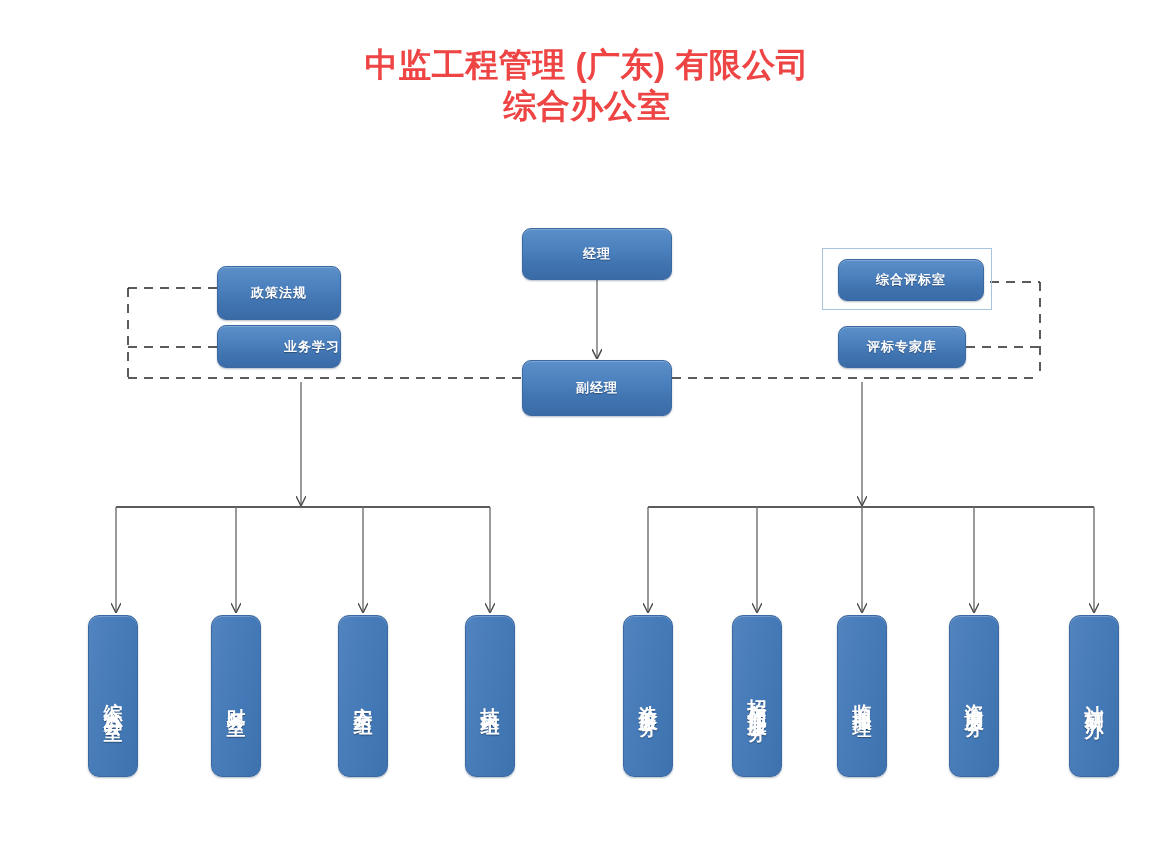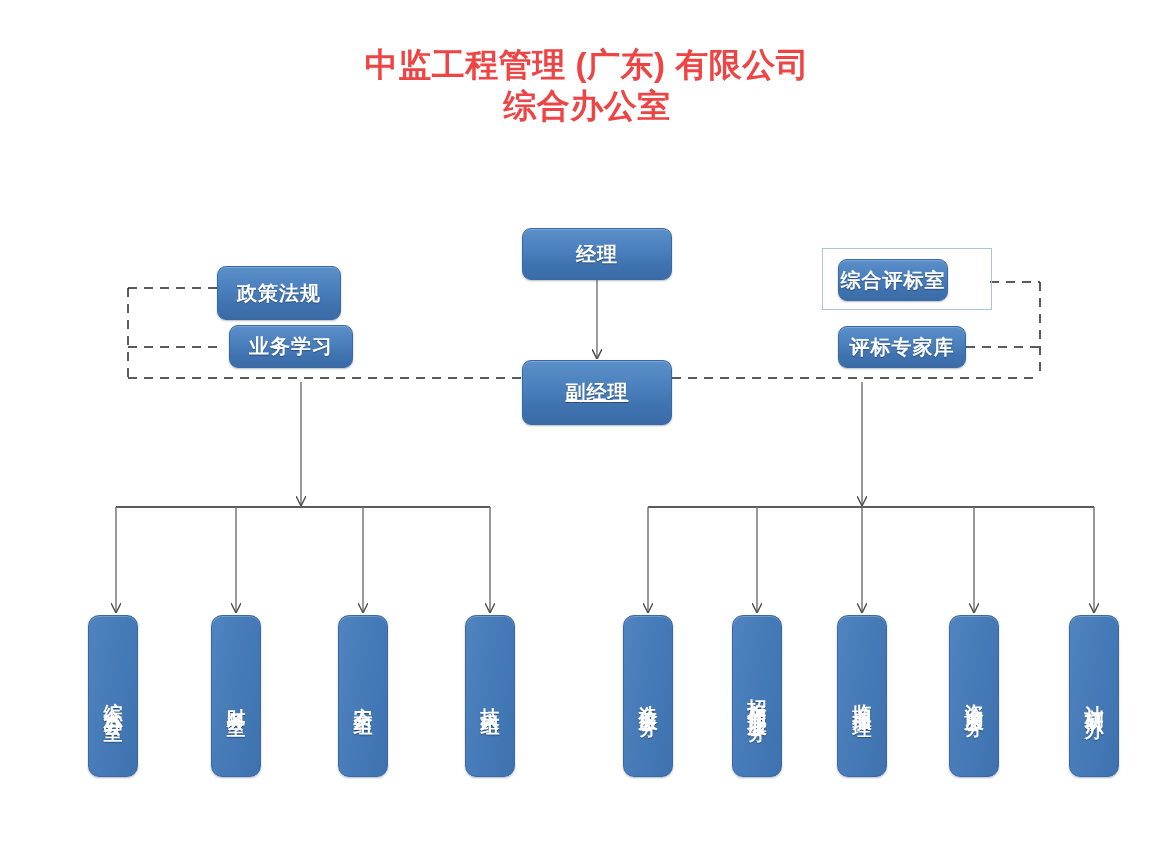--- a/index.html
+++ b/index.html
@@ -36,21 +36,21 @@
     background:linear-gradient(180deg,#5b8fc9 0%,#4a80bd 42%,#3f73b0 72%,#3a6ba6 100%);
     border:1px solid #3a68a0;
     box-shadow:0 1px 2px rgba(40,60,90,.35), inset 0 1px 0 rgba(255,255,255,.22);
     display:flex;align-items:center;justify-content:center;
     color:#ffffff;
     font-weight:bold;
     text-shadow:0 1px 1px rgba(25,45,75,.55);
     user-select:none;
   }
   .node.horiz{
-    font-size:20px;
+    font-size:13px;
     letter-spacing:1px;
   }
   .node.vert{
     border-radius:11px;
     writing-mode:vertical-rl;
     text-orientation:upright;
     font-size:19px;
     letter-spacing:5px;
     line-height:1.05;
     padding-top:6px;
@@ -126,35 +126,35 @@
       <line x1="862" y1="507" x2="862" y2="612" marker-end="url(#arw)"></line>
       <line x1="974" y1="507" x2="974" y2="612" marker-end="url(#arw)"></line>
       <line x1="1094" y1="507" x2="1094" y2="612" marker-end="url(#arw)"></line>
     </g>
   </svg>
 
   <div class="node horiz" style="left:522px;top:228px;width:150px;height:52px;">
     <span class="lbl">经理</span>
   </div>
 
-  <div class="node horiz" style="left:522px;top:360px;width:150px;height:65px;text-decoration:underline;">
+  <div class="node horiz" style="left:522px;top:360px;width:150px;height:56px;">
     <span class="lbl">副经理</span>
   </div>
 
   <div class="node horiz" style="left:217px;top:266px;width:124px;height:54px;">
     <span class="lbl">政策法规</span>
   </div>
 
-  <div class="node horiz" style="left:229px;top:325px;width:124px;height:43px;">
+  <div class="node horiz" style="left:217px;top:325px;width:124px;height:43px;justify-content:flex-end;">
     <span class="lbl">业务学习</span>
   </div>
 
   <div class="sel-frame" style="left:822px;top:248px;width:170px;height:62px;"></div>
 
-  <div class="node horiz" style="left:838px;top:259px;width:110px;height:42px;justify-content:center;">
+  <div class="node horiz" style="left:838px;top:259px;width:146px;height:42px;justify-content:center;">
     <span class="lbl">综合评标室</span>
   </div>
 
   <div class="node horiz" style="left:838px;top:326px;width:128px;height:42px;text-align:right;">
     <span class="lbl">评标专家库</span>
   </div>
 
   <div class="node vert" style="left:88px;top:615px;width:50px;height:162px;">
     <span class="lbl">综合办公室</span>
   </div>

